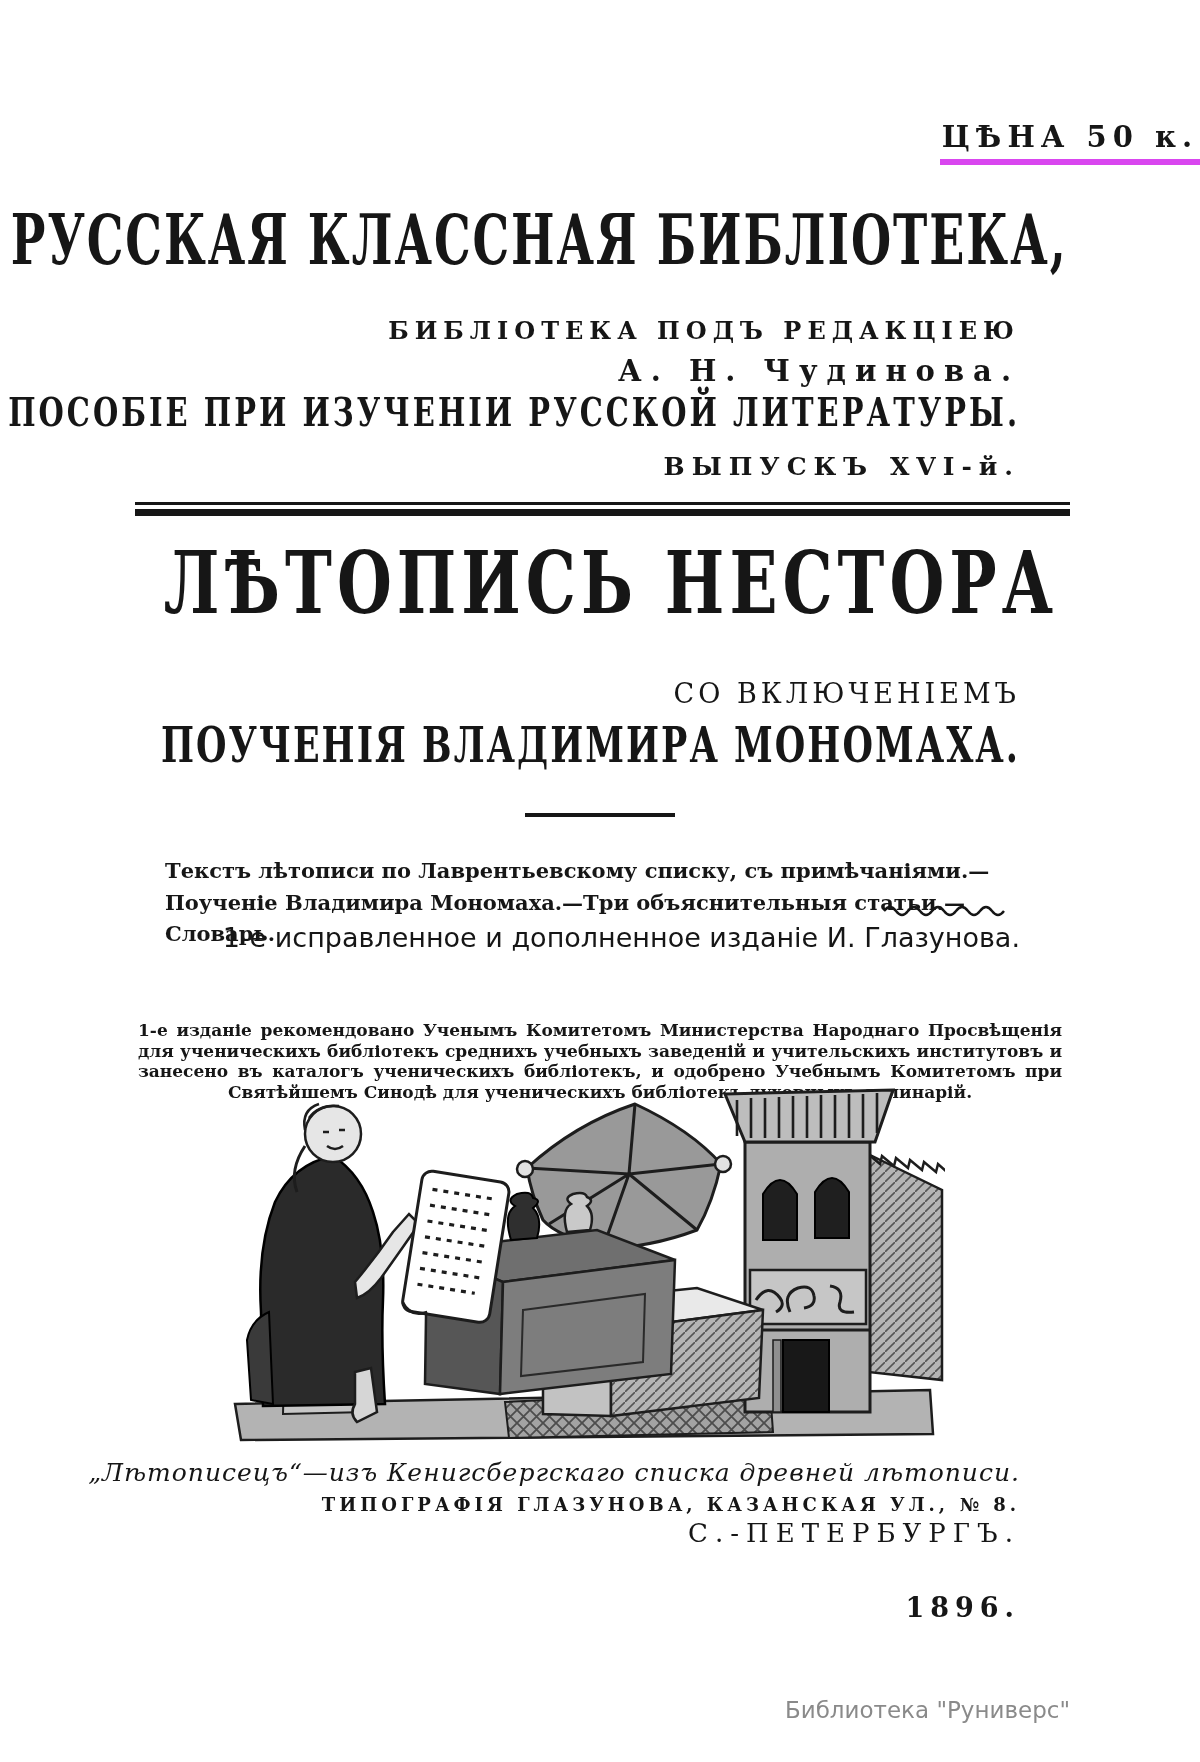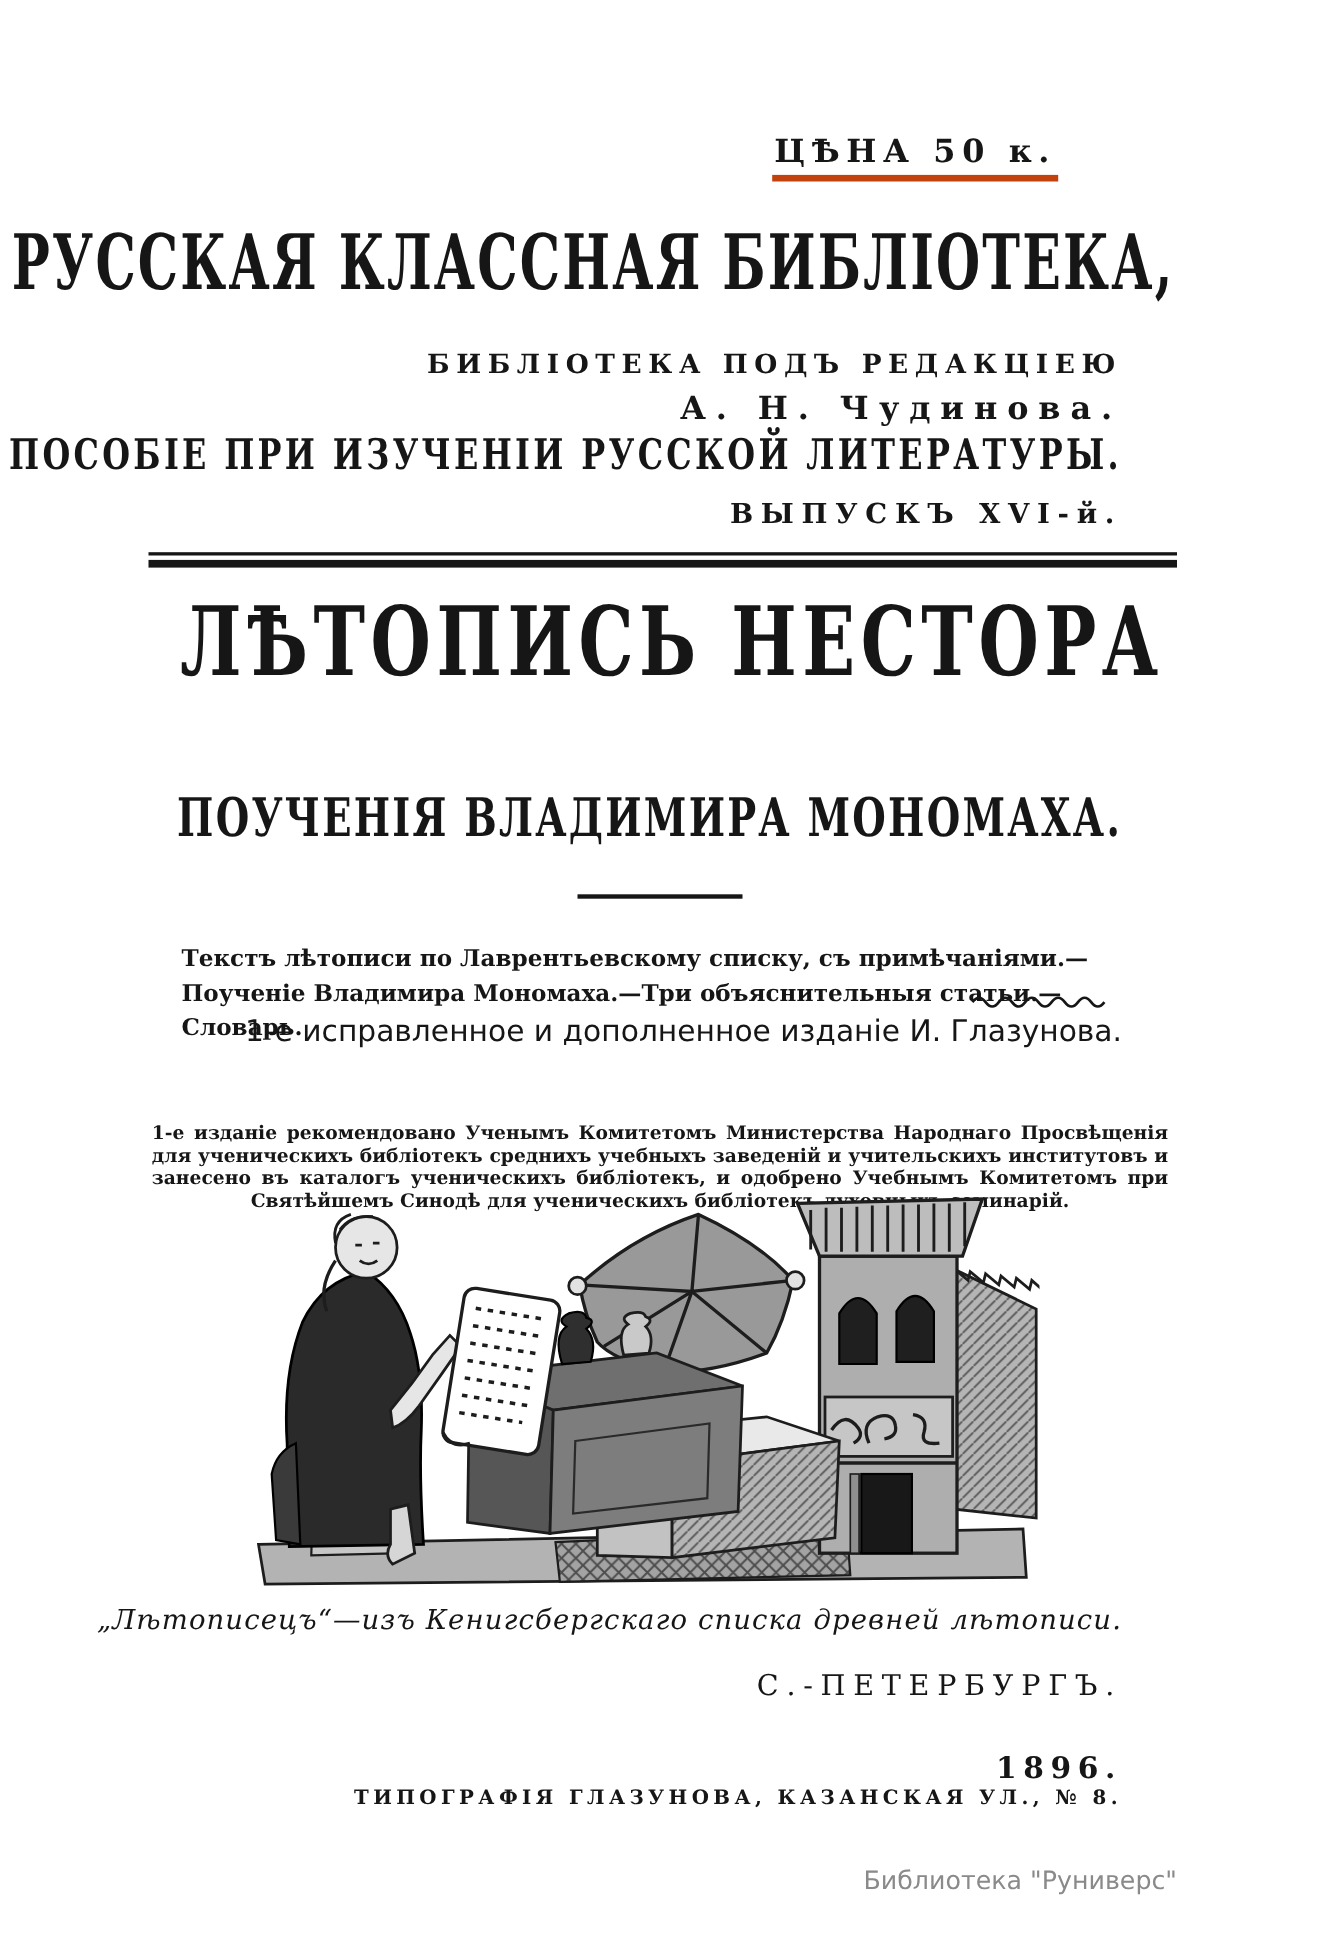--- a/index.html
+++ b/index.html
@@ -10,23 +10,23 @@
     background:#ffffff;
     font-family:"DejaVu Serif","Liberation Serif",serif;
     color:#161616;
     overflow:hidden;
   }
   .abs{position:absolute;left:0;width:1020px;text-align:right;}
   .tall{display:inline-block;transform-origin:center center;}
 
   .price-wrap{position:absolute;top:120px;left:0;width:1200px;text-align:right;padding-right:0;}
   .price{
-    display:inline-block;margin-right:238px;
+    display:inline-block;
     font-weight:bold;font-size:29px;letter-spacing:6px;
-    border-bottom:6px solid #c2410c;padding:0 2px 5px 2px;
+    border-bottom:6px solid #d946ef;padding:0 2px 5px 2px;
   }
 
   .series-title{top:212px;}
   .series-title .tall{font-size:47px;font-weight:bold;letter-spacing:2px;transform:scale(0.98,1.48);white-space:nowrap;}
 
   .edited-by{top:316px;font-weight:bold;font-size:24px;letter-spacing:6px;}
   .editor{top:354px;font-weight:bold;font-size:29px;letter-spacing:9px;}
   .series-subtitle{top:396px;}
   .series-subtitle .tall{font-size:29px;font-weight:bold;letter-spacing:3px;transform:scale(1,1.32);white-space:nowrap;}
   .issue{top:452px;font-weight:bold;font-size:25px;letter-spacing:7px;}
@@ -54,21 +54,21 @@
     position:absolute;top:980px;left:138px;width:924px;
     font-weight:bold;font-size:17px;line-height:1.22;
     text-align:justify;text-align-last:center;margin-top:40px;
   }
 
   .illustration-wrap{position:absolute;top:1072px;left:205px;width:740px;height:374px;}
 
   .caption{top:1458px;font-style:italic;font-size:25px;letter-spacing:1px;}
 
   .city{top:1518px;font-size:26px;letter-spacing:7px;}
-  .printer{top:1624px;font-weight:bold;font-size:18px;letter-spacing:4px;}
+  .printer{top:1494px;font-weight:bold;font-size:18px;letter-spacing:4px;}
   .year{top:1592px;font-weight:bold;font-size:27px;letter-spacing:6px;}
 
   .watermark{
     position:absolute;top:1697px;left:0;width:1200px;text-align:right;
   }
   .watermark span{
     display:inline-block;margin-right:130px;
     font-family:"DejaVu Sans","Liberation Sans",sans-serif;
     font-size:23px;color:#8a8a8a;
   }
@@ -94,20 +94,21 @@
   </div>
 
   <div class="abs issue">ВЫПУСКЪ XVI-й.</div>
 
   <div class="rule-double"></div>
 
   <div class="abs main-title">
     <span class="tall">ЛѢТОПИСЬ НЕСТОРА</span>
   </div>
 
+  <div class="abs connector">СО ВКЛЮЧЕНІЕМЪ</div>
 
   <div class="abs sub-title">
     <span class="tall">ПОУЧЕНІЯ ВЛАДИМИРА МОНОМАХА.</span>
   </div>
 
   <div class="rule-short"></div>
 
   <p class="contents-note">Текстъ лѣтописи по Лаврентьевскому списку, съ примѣчаніями.—Поученіе Владимира Мономаха.—Три объяснительныя статьи.—Словарь.</p>
 
   <div class="abs squiggle-wrap">

